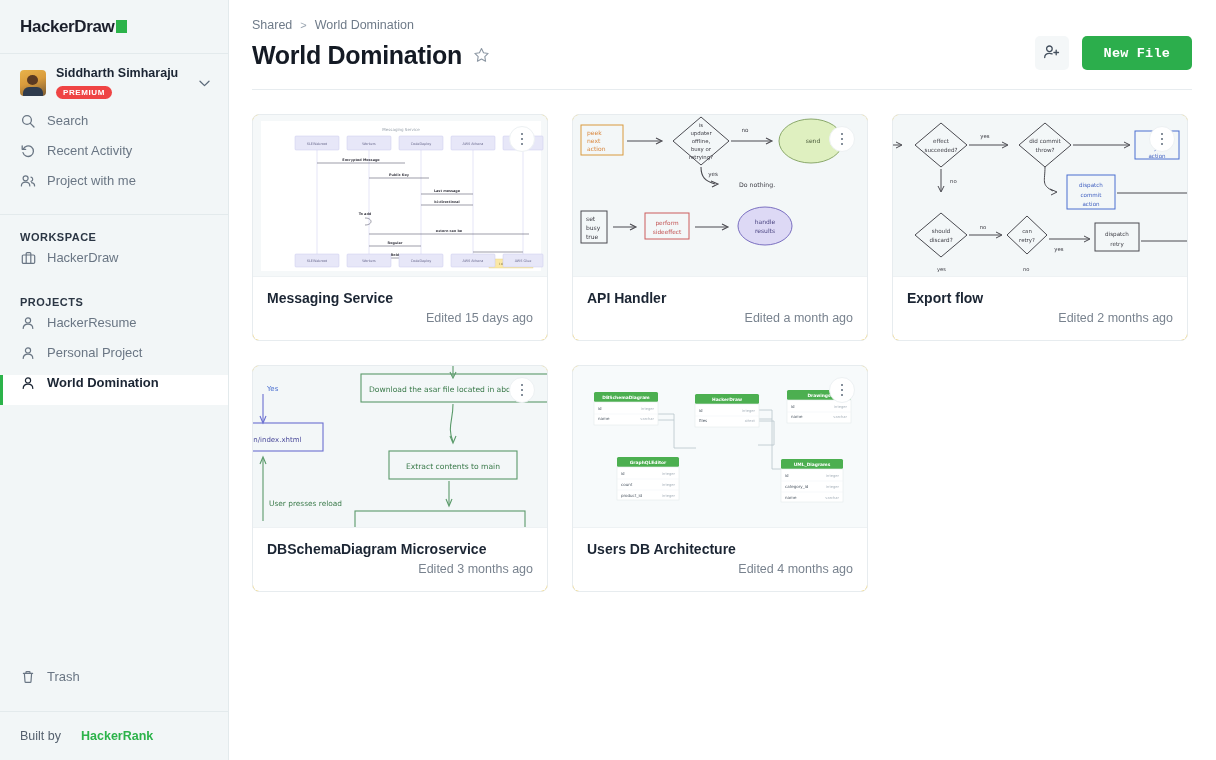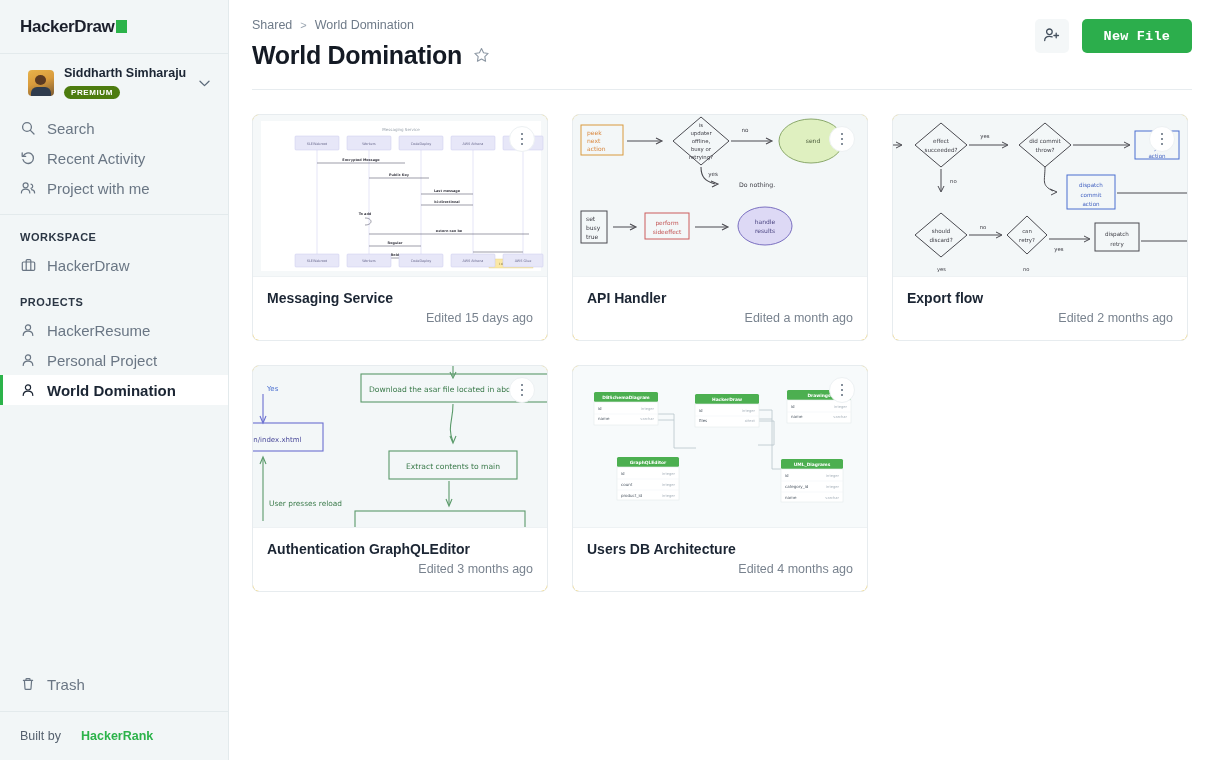--- a/index.html
+++ b/index.html
@@ -26,21 +26,21 @@
   .brand-text {
     font-size: 17px; font-weight: bold; letter-spacing: -0.4px;
     color: #1b1f2b;
   }
   .brand-square {
     display: inline-block; width: 11px; height: 13px;
     background: #2cb34a; margin-left: 2px; vertical-align: -1px;
   }
   .user-row {
     display: flex; align-items: center; padding: 12px 14px 10px 20px;
-    gap: 10px; cursor: pointer; margin-left: 8px;
+    gap: 10px; cursor: pointer;
   }
   .avatar {
     width: 26px; height: 26px; border-radius: 4px; flex: 0 0 26px;
     background: linear-gradient(160deg,#e8b34a 0%,#d99b3c 45%,#7a5a33 100%);
     position: relative; overflow: hidden;
   }
   .avatar::before {
     content: ""; position: absolute; left: 7px; top: 5px;
     width: 11px; height: 10px; border-radius: 50%; background: #5b3a22;
   }
@@ -48,30 +48,30 @@
     content: ""; position: absolute; left: 3px; bottom: 0;
     width: 20px; height: 9px; border-radius: 6px 6px 0 0; background: #2f3b4d;
   }
   .user-meta { flex: 1; min-width: 0; }
   .user-name {
     font-size: 12.5px; font-weight: bold; color: #1b2533;
     white-space: nowrap; line-height: 15px;
   }
   .premium-badge {
     display: inline-block; margin-top: 4px;
-    background: #4d7c0f; color: #fff; font-size: 8px; font-weight: bold;
+    background: #ef4444; color: #fff; font-size: 8px; font-weight: bold;
     letter-spacing: 0.6px; padding: 2.5px 7px 2px; border-radius: 9px;
   }
   .chev { color: #5c6a7a; font-size: 11px; padding-right: 4px; }
 
   .nav-list { padding: 4px 0 0; }
   .nav-item {
-    display: flex; align-items: center; gap: 11px;
+    display: flex; align-items: flex-start; gap: 11px;
     height: 30px; padding: 0 20px; cursor: pointer;
-    font-size: 15px; color: #6a7684;
+    font-size: 13px; color: #6a7684;
   }
   .nav-item .ico { width: 16px; height: 16px; display: flex; align-items: center; justify-content: center; flex: 0 0 16px; }
   .nav-item .ico svg { display: block; }
 
   .divider { height: 1px; background: #e3eaec; margin: 11px 0 0; }
 
   .sec-label {
     font-size: 11px; font-weight: bold; color: #2b3644;
     letter-spacing: 0.5px; padding: 16px 20px 7px;
   }
@@ -93,21 +93,21 @@
   .crumbs {
     display: flex; align-items: center; gap: 8px;
     font-size: 12.5px; color: #6f7b89;
   }
   .crumbs .sep { color: #9aa5b1; font-size: 11px; }
   .crumb { cursor: pointer; }
   .title-row { display: flex; align-items: center; gap: 11px; margin-top: 9px; }
   .page-title { font-size: 25px; font-weight: bold; color: #141a24; letter-spacing: -0.3px; }
   .star { cursor: pointer; line-height: 0; }
   .header-actions {
-    position: absolute; right: 24px; top: 19px;
+    position: absolute; right: 24px; top: 36px;
     display: flex; align-items: center; gap: 13px;
   }
   .icon-btn {
     width: 34px; height: 34px; border-radius: 5px; background: #f4f7f8;
     display: flex; align-items: center; justify-content: center; cursor: pointer;
     border: none;
   }
   .new-file-btn {
     height: 34px; padding: 0 22px; border: none; border-radius: 5px;
     background: #2cae4c; color: #fff; cursor: pointer;
@@ -513,21 +513,21 @@
             <path d="M7 98l3-7 3 7" fill="none" stroke="#5a9a6a" stroke-width="1.1"></path>
             <text x="16" y="140" font-size="7.4" fill="#3a7a4a" font-family="DejaVu Sans">User presses reload</text>
           </svg>
           <div class="kebab">
               <i></i>
               <i></i>
               <i></i>
             </div>
         </div>
         <div class="card-body">
-          <div class="card-title">Authentication GraphQLEditor</div>
+          <div class="card-title">DBSchemaDiagram Microservice</div>
           <div class="card-sub">Edited 3 months ago</div>
         </div>
       </div>
 
       <div class="card">
         <div class="thumb">
           <svg width="296" height="161" viewBox="0 0 296 161">
             <rect width="296" height="161" fill="#f7fafb"></rect>
             <g stroke="#b8c4cc" stroke-width="0.8" fill="none">
               <path d="M85 48h16v6h-16"></path>

